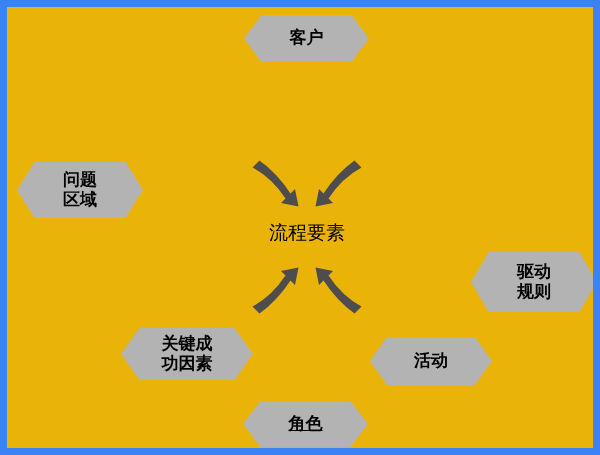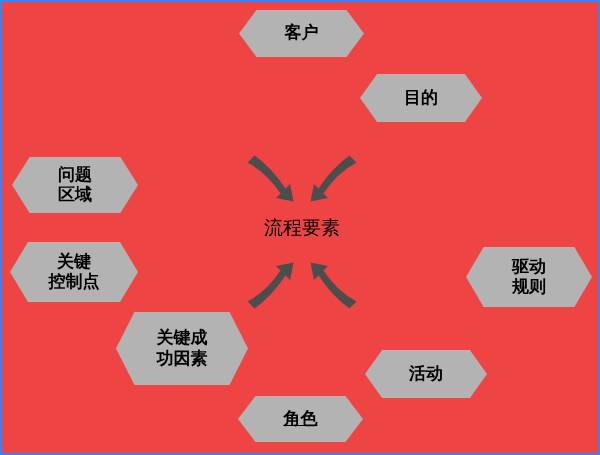--- a/index.html
+++ b/index.html
@@ -1,20 +1,20 @@
 <!DOCTYPE html>
 <html style="--hexagon: #b3b3b3; --arrow: #4d4d4d; --text: #000000;"><head>
 <meta charset="utf-8">
 <style>
   html,body{margin:0;padding:0;background:#fff;}
   .canvas{
     position:relative;
     width:600px;height:455px;
-    background:#ef4444;
-    border:2px solid #3b82f6;
+    background:#eab308;
+    border:7px solid #3b82f6;
     box-sizing:border-box;
     font-family:"Liberation Sans","DejaVu Sans",sans-serif;
     overflow:hidden;
   }
   .hex{
     position:absolute;
     background:var(--hexagon,#b3b3b3);
     clip-path:polygon(14% 0%,86% 0%,100% 50%,86% 100%,14% 100%,0% 50%);
     display:flex;
     align-items:center;
@@ -46,46 +46,39 @@
 </head>
 <body>
 
 <div class="canvas">
 
   <div class="hex" style="left:237px;top:8px;width:125px;height:47px;">
     <span class="label">客户</span>
   </div>
 
 
-  <div class="hex" style="left:358px;top:72px;width:122px;height:48px;">
-    <span class="label">目的</span>
-  </div>
 
   <div class="hex" style="left:10px;top:155px;width:126px;height:56px;align-items:center;">
     <span class="label">问题
 区域</span>
   </div>
 
 
-  <div class="hex" style="left:8px;top:240px;width:128px;height:60px;">
-    <span class="label">关键
-控制点</span>
-  </div>
 
   <div class="hex" style="left:464px;top:245px;width:126px;height:60px;">
     <span class="label">驱动
 规则</span>
   </div>
 
-  <div class="hex" style="left:114px;top:310px;width:132px;height:73px;">
+  <div class="hex" style="left:114px;top:321px;width:132px;height:52px;">
     <span class="label">关键成
 功因素</span>
   </div>
 
-  <div class="hex" style="left:363px;top:348px;width:122px;height:48px;">
+  <div class="hex" style="left:363px;top:330px;width:122px;height:48px;">
     <span class="label">活动</span>
   </div>
 
   <div class="hex" style="left:236px;top:394px;width:125px;height:46px;text-decoration:underline;">
     <span class="label">角色</span>
   </div>
 
   <svg class="arrows" viewBox="0 0 120 160" aria-hidden="true">
     <defs>
       <path id="arrow" d="M 7.5,0.5 Q 25,13 38.5,33.5 L 43,29 L 46.5,46.5 L 29,43 L 33.5,38.5 Q 20,18 0.5,7.5 Z"></path>

